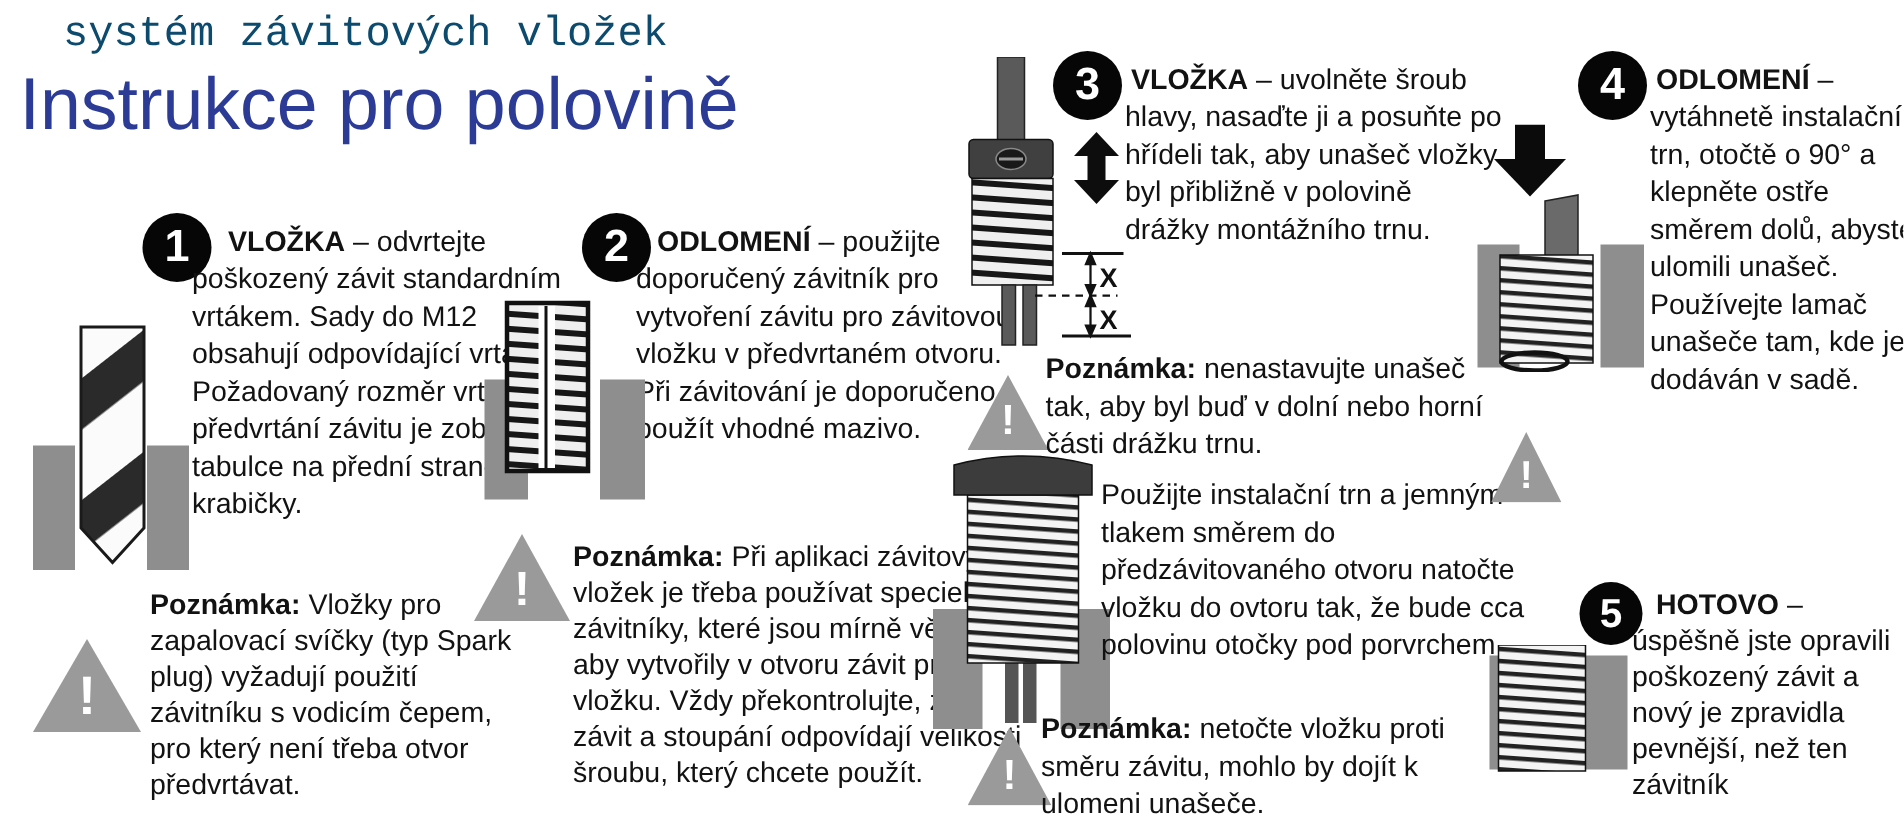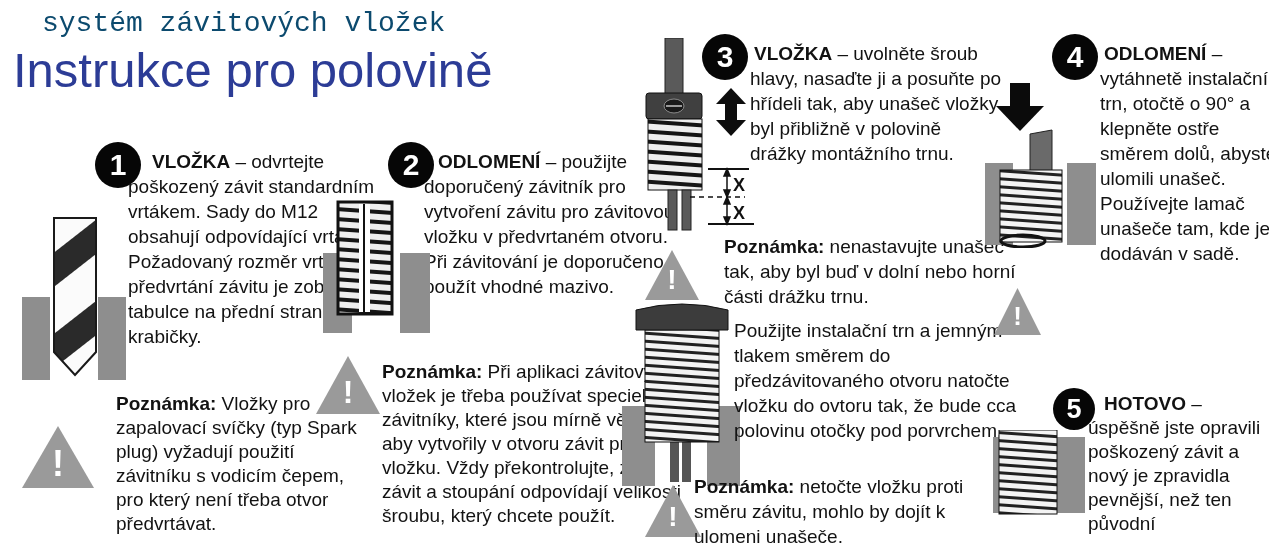--- a/index.html
+++ b/index.html
@@ -58,21 +58,21 @@
 
   <svg class="illus" style="left:2px;top:212px" width="135" height="175" viewBox="0 0 135 175">
     <rect x="20" y="85" width="28" height="83" fill="#8e8e8e"></rect>
     <rect x="96" y="85" width="28" height="83" fill="#8e8e8e"></rect>
     <path d="M52 6 L94 6 L94 140 L73 163 L52 140 Z" fill="url(#drillP)" stroke="#1a1a1a" stroke-width="2"></path>
   </svg>
 
   <div class="warn" style="left:22px;top:426px;width:72px;height:62px">
     <span class="bang" style="font-size:36px">!</span>
   </div>
-  <p class="txt note" style="left:116px;top:392px;width:258px">
+  <p class="txt note" style="left:100px;top:392px;width:258px">
     <b>Poznámka:</b>
     <span>Vložky pro zapalovací svíčky (typ Spark plug) vyžadují použití závitníku s vodicím čepem, pro který není třeba otvor předvrtávat.</span>
   </p>
 
   <div class="badge" style="left:388px;top:142px">2</div>
   <p class="txt" style="left:424px;top:149px;width:252px;text-indent:14px">
     <b>ODLOMENÍ</b>
     <span>– použijte doporučený závitník pro vytvoření závitu pro závitovou vložku v předvrtaném otvoru. Při závitování je doporučeno použít vhodné mazivo.</span>
   </p>
 
@@ -124,21 +124,21 @@
       <polygon points="99,159 96,166 102,166"></polygon>
       <polygon points="99,186 96,179 102,179"></polygon>
     </g>
     <text x="105" y="153" font-size="18" font-weight="bold" fill="#111">X</text>
     <text x="105" y="181" font-size="18" font-weight="bold" fill="#111">X</text>
   </svg>
 
   <div class="warn" style="left:645px;top:250px;width:54px;height:50px">
     <span class="bang" style="font-size:28px">!</span>
   </div>
-  <p class="txt" style="left:724px;top:234px;width:308px">
+  <p class="txt" style="left:697px;top:234px;width:308px">
     <b>Poznámka:</b>
     <span>nenastavujte unašeč tak, aby byl buď v dolní nebo horní části drážku trnu.</span>
   </p>
 
   <svg class="illus" style="left:622px;top:298px" width="118" height="190" viewBox="0 0 118 190">
     <rect x="0" y="108" width="33" height="80" fill="#8e8e8e"></rect>
     <rect x="85" y="108" width="33" height="80" fill="#8e8e8e"></rect>
     <rect x="48" y="138" width="9" height="46" fill="#555"></rect>
     <rect x="60" y="138" width="9" height="46" fill="#555"></rect>
     <rect x="23" y="32" width="74" height="112" fill="url(#coilFine)" stroke="#111"></rect>
@@ -176,21 +176,21 @@
     <ellipse cx="40" cy="113" rx="22" ry="6" fill="none" stroke="#111" stroke-width="3"></ellipse>
   </svg>
 
   <div class="warn" style="left:994px;top:288px;width:47px;height:47px">
     <span class="bang" style="font-size:26px">!</span>
   </div>
 
   <div class="badge small" style="left:1053px;top:388px">5</div>
   <p class="txt note" style="left:1088px;top:392px;width:186px;text-indent:16px">
     <b>HOTOVO</b>
-    <span>– úspěšně jste opravili poškozený závit a nový je zpravidla pevnější, než ten původní</span>
+    <span>– úspěšně jste opravili poškozený závit a nový je zpravidla pevnější, než ten závitník</span>
   </p>
 
   <svg class="illus" style="left:983px;top:430px" width="104" height="85" viewBox="0 0 104 85">
     <rect x="10" y="7" width="92" height="76" fill="#8e8e8e"></rect>
     <rect x="16" y="0" width="58" height="84" fill="url(#coilFine)" stroke="#111"></rect>
   </svg>
 
 </div>
 
 </body></html>

